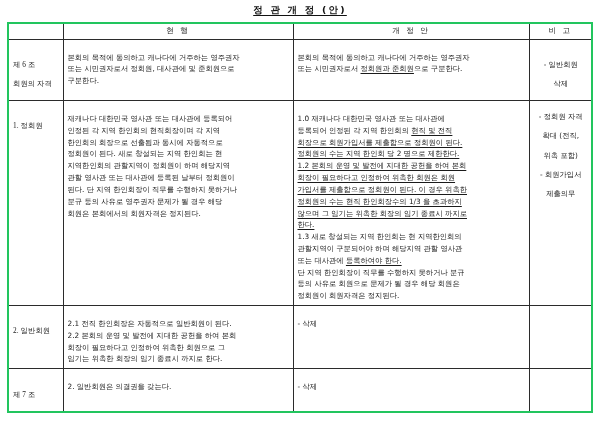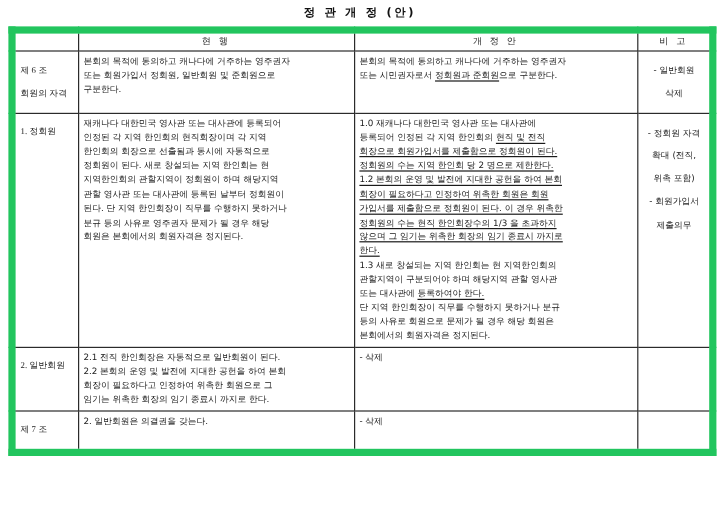--- a/index.html
+++ b/index.html
@@ -25,33 +25,34 @@
   .doc-title {
     text-align: center;
     font-size: 9.5px;
     font-weight: bold;
     letter-spacing: 2.2px;
     padding-top: 4px;
     padding-bottom: 5px;
     color: #111;
   }
   .doc-title .tt {
+    text-decoration: underline;
     text-underline-offset: 2px;
   }
   table.amend {
     border-collapse: collapse;
     table-layout: fixed;
     width: 526px;
     margin-left: 7px;
-    border: 6px solid #22c55e;
+    border: 2px solid #22c55e;
   }
   table.amend td, table.amend th {
     border: 1px solid #2b2b2b;
     vertical-align: top;
-    padding: 2px 3px 3px 4px;
+    padding: 12px 3px 3px 4px;
     font-size: 7.3px;
     line-height: 1.62;
     font-weight: normal;
     color: #1a1a1a;
     word-break: break-all;
     overflow: hidden;
   }
   table.amend thead td {
     text-align: center;
     vertical-align: middle;
@@ -114,21 +115,21 @@
       </tr>
     </thead>
     <tbody id="table-body">
         <tr>
           <td class="cell-article">
             <p>제 6 조</p>
             <p>회원의 자격</p>
           </td>
           <td class="cell-body">
             <p>본회의 목적에 동의하고 캐나다에 거주하는 영주권자</p>
-            <p>또는 회원가입서 정회원, 일반회원 및 준회원으로</p>
+            <p>또는 시민권자로서 정회원, 대사관에 및 준회원으로</p>
             <p>구분한다.</p>
           </td>
           <td class="cell-body">
             <p><span>본회의 목적에 동의하고 캐나다에 거주하는 영주권자</span></p>
             <p><span>또는 시민권자로서 </span><span class="u">정회원과 준회원</span><span>으로 구분한다.</span></p>
           </td>
           <td class="cell-remark">
             <p>- 일반회원</p>
             <p>삭제</p>
           </td>
@@ -157,21 +158,21 @@
             <p><span class="u">회장이 필요하다고 인정하여 위촉한 회원은 회원</span></p>
             <p><span class="u">가입서를 제출함으로 정회원이 된다. 이 경우 위촉한</span></p>
             <p><span class="u">정회원의 수는 현직 한인회장수의 1/3 을 초과하지</span></p>
             <p><span class="u">않으며 그 임기는 위촉한 회장의 임기 종료시 까지로</span></p>
             <p><span class="u">한다.</span></p>
             <p><span>1.3 새로 창설되는 지역 한인회는 현 지역한인회의</span></p>
             <p><span>관할지역이 구분되어야 하며 해당지역 관할 영사관</span></p>
             <p><span>또는 대사관에 </span><span class="u">등록하여야 한다.</span></p>
             <p><span>단 지역 한인회장이 직무를 수행하지 못하거나 분규</span></p>
             <p><span>등의 사유로 회원으로 문제가 될 경우 해당 회원은</span></p>
-            <p><span>본회에서의 회원자격은 정지된다.</span></p>
+            <p><span>정회원이 회원자격은 정지된다.</span></p>
           </td>
           <td class="cell-remark top-pad-sm">
             <p>- 정회원 자격</p>
             <p>확대 (전직,</p>
             <p>위촉 포함)</p>
             <p>- 회원가입서</p>
             <p>제출의무</p>
           </td>
         </tr>
         <tr>

